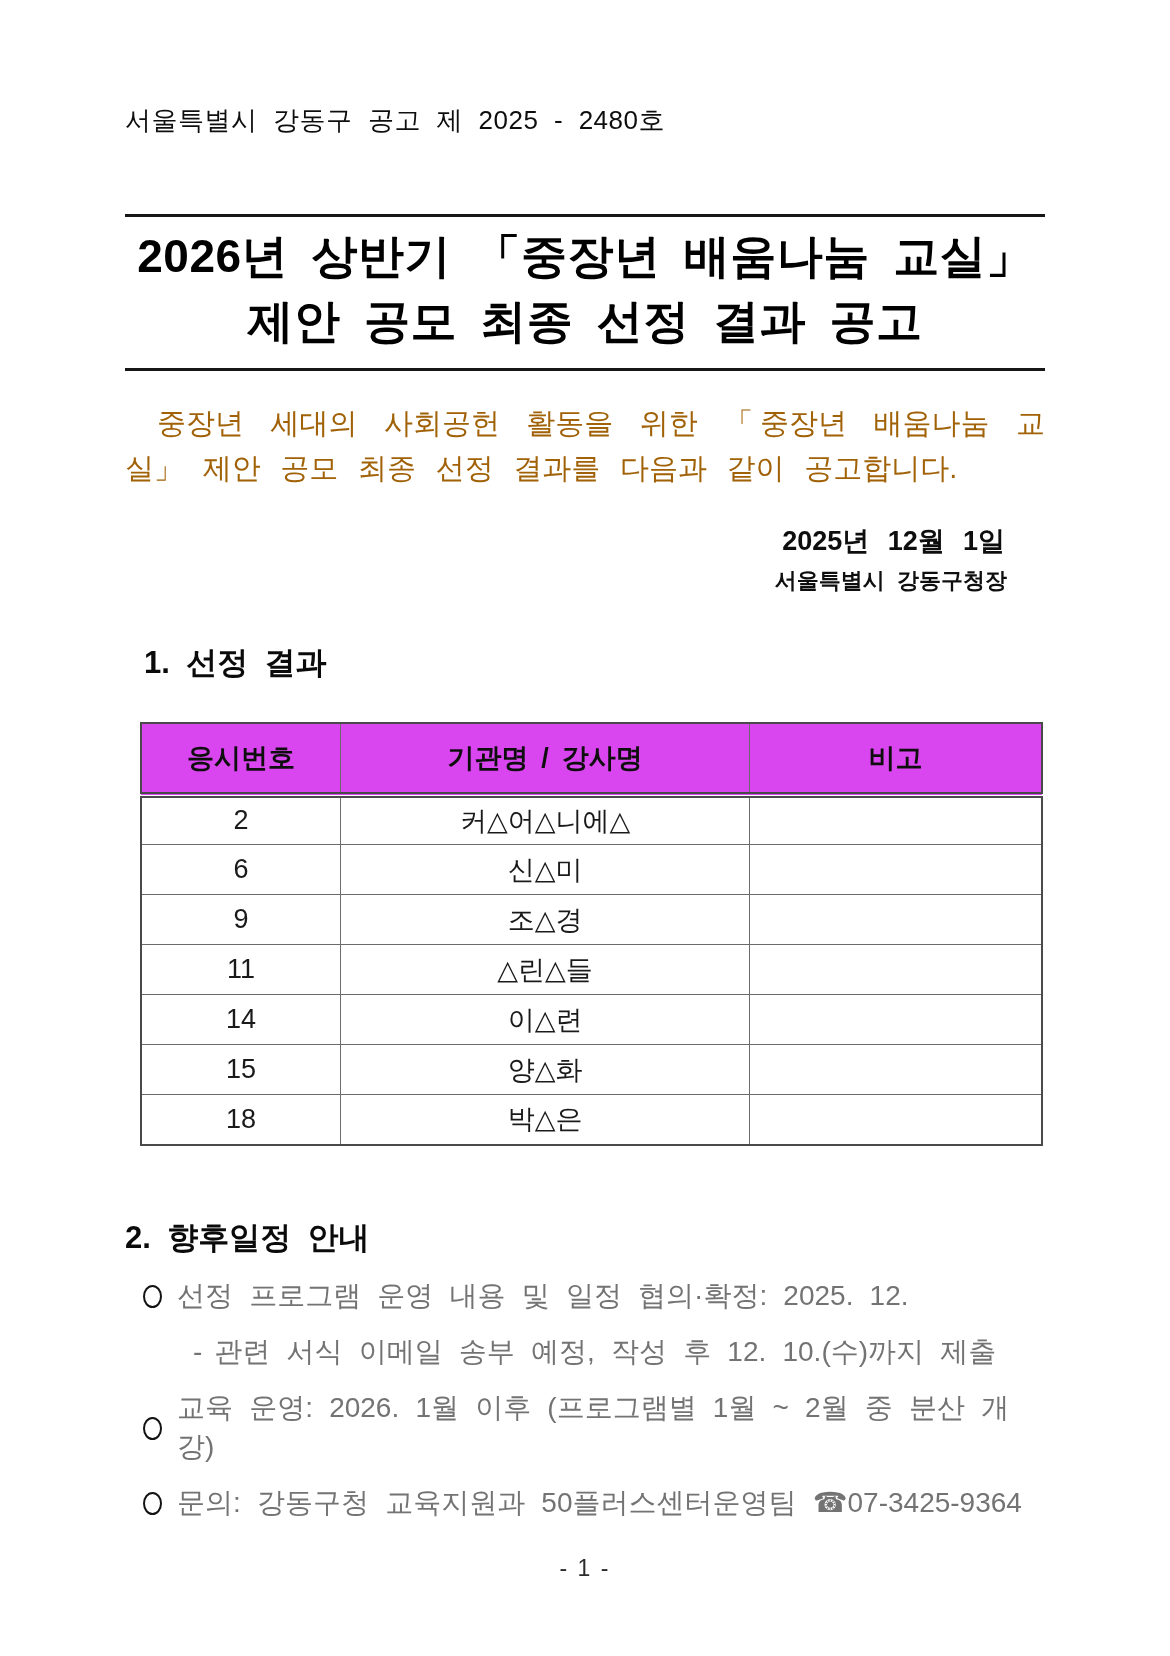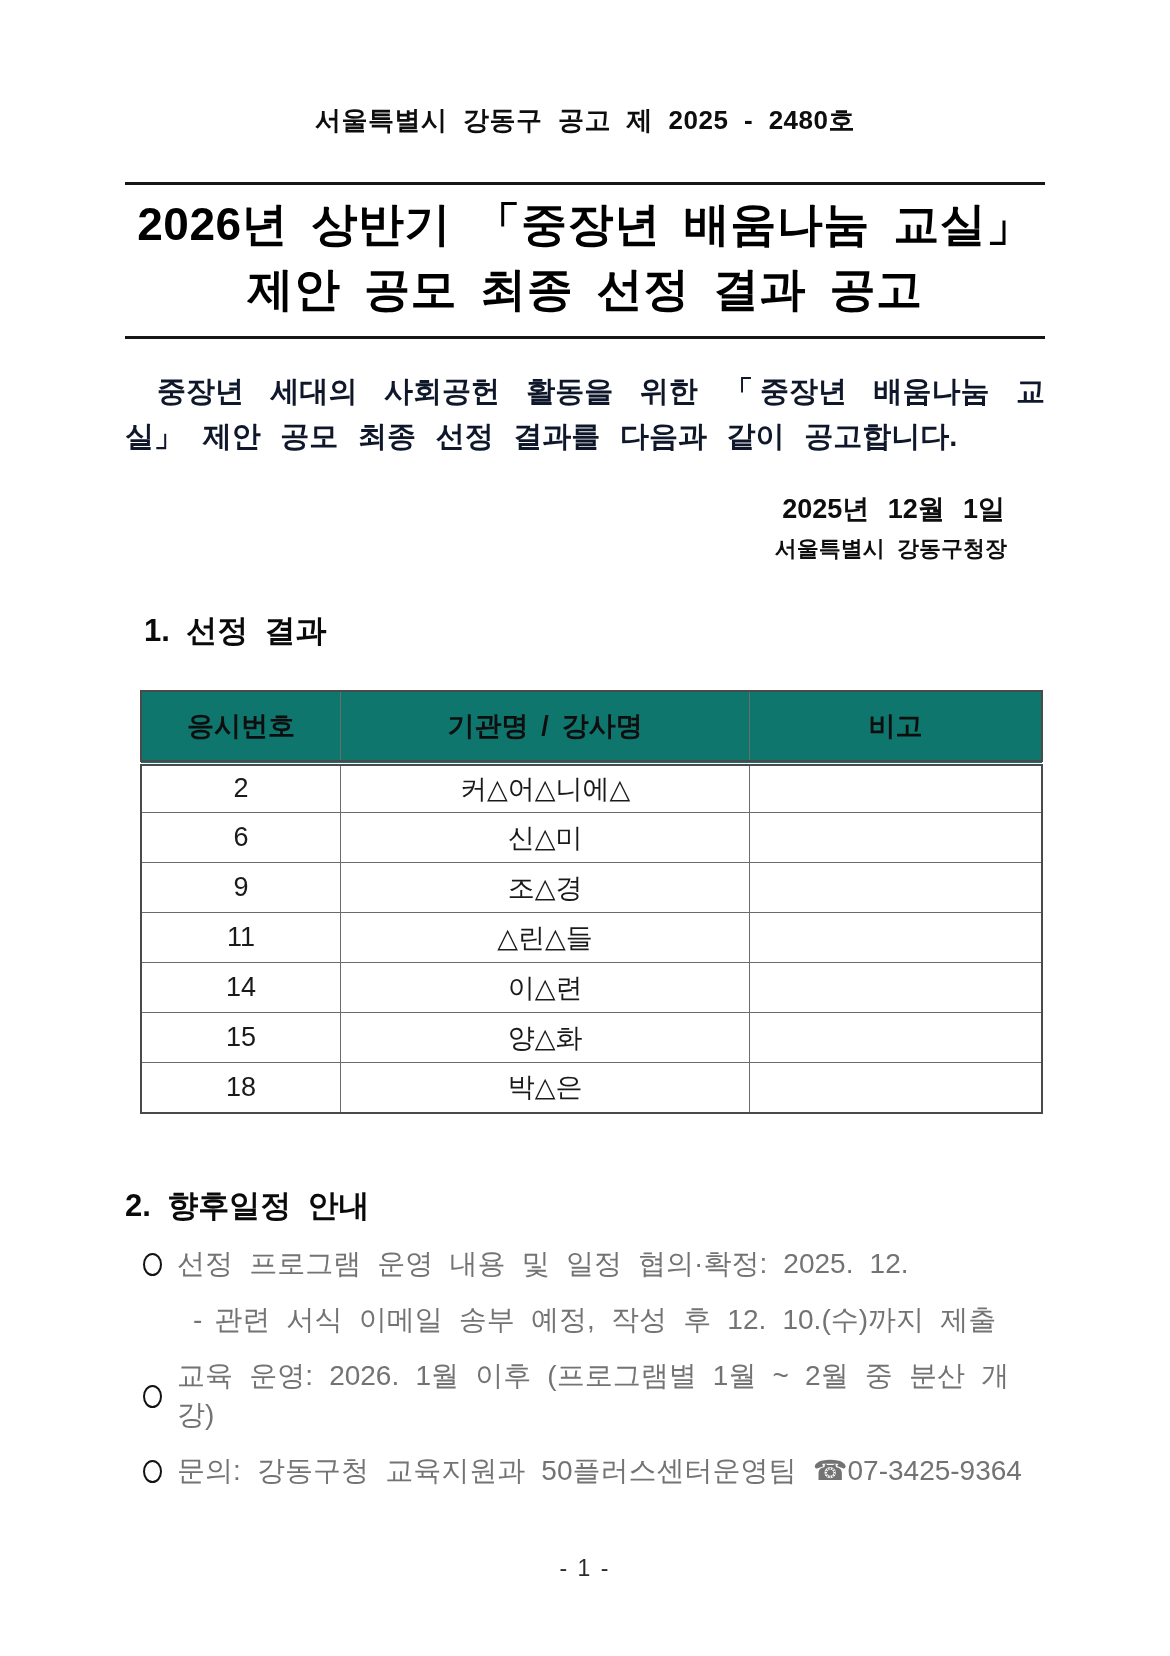--- a/index.html
+++ b/index.html
@@ -8,40 +8,39 @@
     position:relative;
     width:1170px; height:1656px;
     margin:0 auto;
     background:#ffffff;
     color:#0e0e0e;
     font-family:"Liberation Sans","DejaVu Sans",sans-serif;
     padding:103px 125px 0 125px;
     overflow:hidden;
   }
   .doc-number {
-    font-size:26px; font-weight:700; letter-spacing:0.5px;
+    font-size:26px; font-weight:400; letter-spacing:0.5px;
     word-spacing:0.30em;
-    text-align:center;
   }
   .title-block {
-    margin-top:44px;
+    margin-top:76px;
     border-top:3px solid #161616;
     border-bottom:3px solid #161616;
     padding:7px 0 13px 0;
     text-align:center;
   }
   .title-line {
     font-size:46px; font-weight:800; line-height:1.42;
     letter-spacing:0.5px; word-spacing:0.22em; color:#000;
   }
   .body-par {
     margin-top:30px;
-    font-size:29px; line-height:1.55; font-weight:700;
+    font-size:29px; line-height:1.55; font-weight:400;
     text-align:justify; word-spacing:0.40em;
-    text-indent:32px; color:#0f172a;
+    text-indent:32px; color:#a16207;
   }
   .date-line {
     margin-top:32px; text-align:right;
     font-size:27px; font-weight:700; word-spacing:0.40em;
     padding-right:40px;
   }
   .signature-line {
     margin-top:7px; text-align:right;
     font-size:22px; font-weight:700; word-spacing:0.28em;
     padding-right:38px;
@@ -51,21 +50,21 @@
   }
   .section-heading.first { margin-top:46px;margin-left:19px; }
   .section-heading.second { margin-top:71px; }
   .result-table {
     margin-top:38px; margin-left:15px;
     border-collapse:collapse;
     width:903px;
     border:2px solid #4a4a4a;
   }
   .result-table th {
-    background:#0f766e;
+    background:#d946ef;
     border:1px solid #6b6b6b;
     border-bottom:6px double #4a4a4a;
     height:72px;
     font-size:27px; font-weight:700;
     text-align:center; vertical-align:middle;
     word-spacing:0.2em;
   }
   .result-table td {
     border:1px solid #6b6b6b;
     border-top:1.5px solid #5c5c5c;

